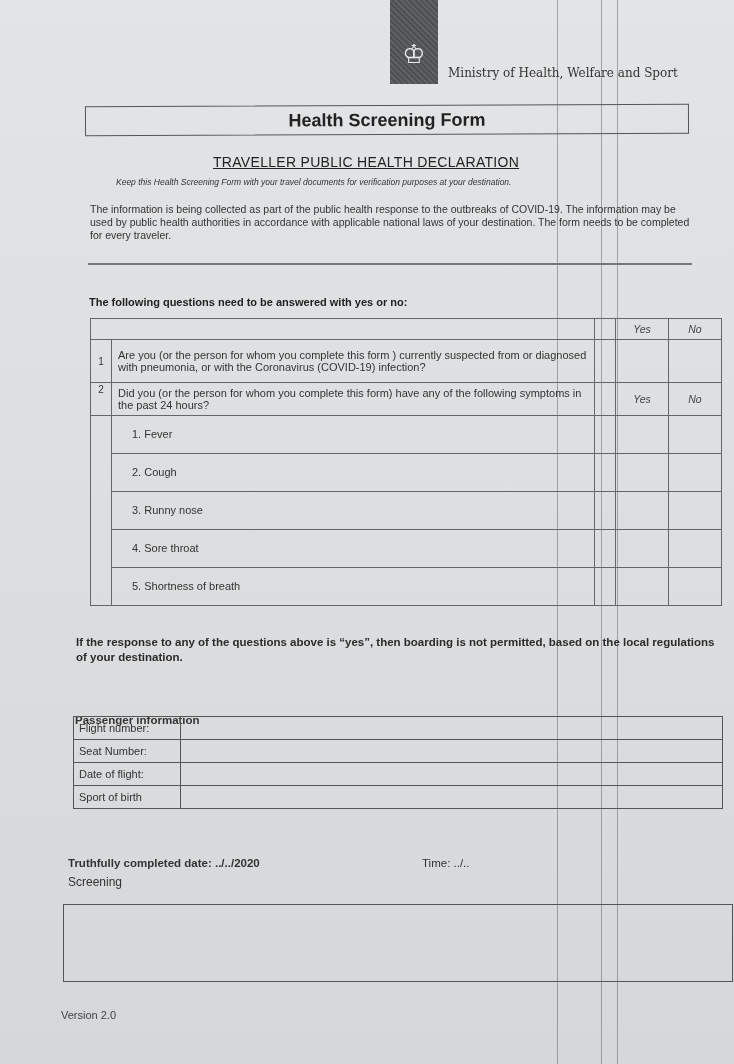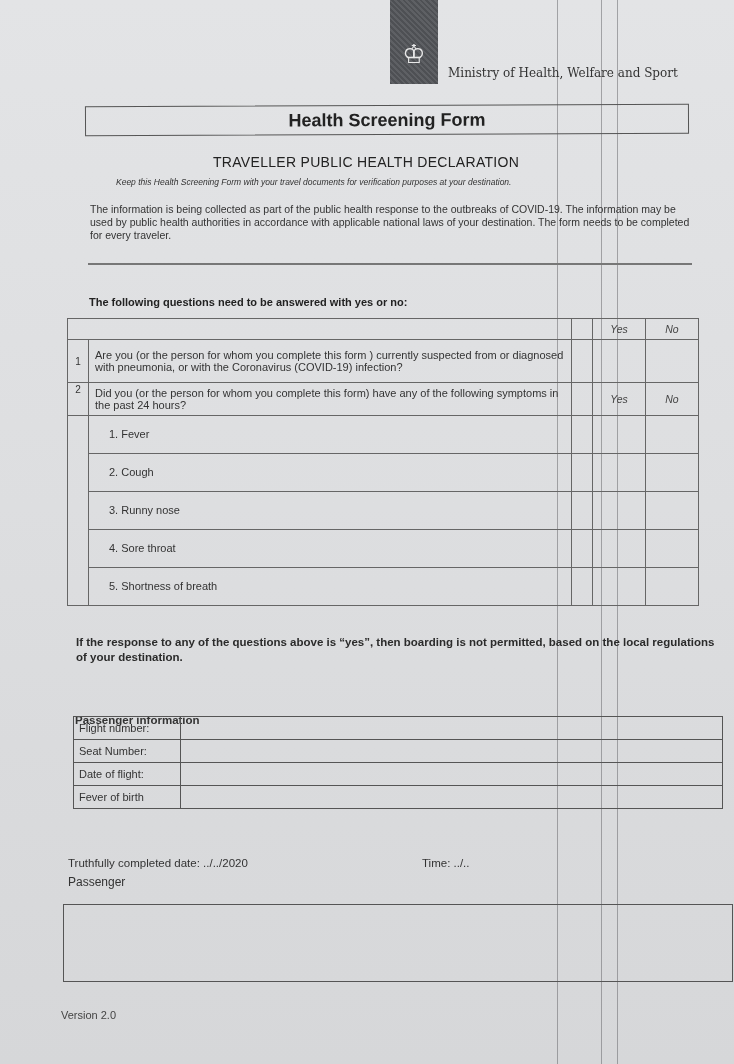--- a/index.html
+++ b/index.html
@@ -30,50 +30,50 @@
   }
   .title-box {
     position: absolute; left: 85px; top: 105px; width: 602px; height: 28px;
     border: 1px solid #555; transform: rotate(-0.25deg);
   }
   .title-box span {
     display: block; text-align: center; font-size: 18px; font-weight: bold; line-height: 28px; color: #222;
   }
   .subtitle {
     position: absolute; left: 213px; top: 154px; font-size: 14px; font-weight: normal;
-    letter-spacing: .3px; color: #222;
+    text-decoration: underline; letter-spacing: .3px; color: #222;
   }
   .keep {
     position: absolute; left: 116px; top: 177px; font-size: 8.5px; font-style: italic; color: #333;
   }
   .intro {
     position: absolute; left: 90px; top: 203px; width: 608px; font-size: 10.5px; line-height: 13px; color: #333;
   }
   .hr { position: absolute; left: 88px; top: 263px; width: 604px; height: 2px; background: #777; }
   .q-heading { position: absolute; left: 89px; top: 296px; font-size: 11px; font-weight: bold; color: #222; }
 
   table { border-collapse: collapse; }
-  .qtable { position: absolute; left: 67px; top: 318px; width: 632px; }
+  .qtable { position: absolute; left: 90px; top: 318px; width: 632px; }
   .qtable td { border: 1px solid #666; font-size: 11px; color: #333; vertical-align: middle; }
   .qtable .num { width: 18px; text-align: center; font-size: 10px; }
   .qtable .txt { padding: 1px 6px; line-height: 12.5px; }
   .qtable .gap { width: 18px; }
   .qtable .yn { width: 50px; text-align: center; font-style: italic; font-size: 10.5px; color: #444; }
   .qtable .sym td { height: 35px; }
   .qtable .sym .txt { padding-left: 20px; }
 
   .warning {
     position: absolute; left: 76px; top: 635px; width: 640px; font-size: 11.5px; font-weight: bold; line-height: 15px; color: #2b2b2b;
   }
   .pi-heading { position: absolute; left: 75px; top: 687px; font-size: 11.5px; font-weight: bold; color: #333; margin-top: 27px; }
   .ptable { position: absolute; left: 73px; top: 716px; width: 650px; }
   .ptable td { border: 1px solid #555; height: 22px; font-size: 11px; color: #333; padding: 0 5px; }
   .ptable .lbl { width: 96px; margin-top: 11px; }
 
-  .completed { position: absolute; left: 68px; top: 857px; font-size: 11.5px; color: #333; }
+  .completed { position: absolute; left: 68px; top: 857px; font-size: 11.5px; color: #333; font-weight: bold; }
   .time { position: absolute; left: 422px; top: 857px; font-size: 11.5px; color: #333; }
   .signature-label { position: absolute; left: 68px; top: 875px; font-size: 12px; color: #333; }
   .sig-box {
     position: absolute; left: 63px; top: 904px; width: 668px; height: 76px; border: 1px solid #555; background: transparent;
   }
   .version { position: absolute; left: 61px; top: 1009px; font-size: 11px; color: #444; }
 </style>
 </head>
 <body>
 
@@ -164,25 +164,25 @@
     </tr>
     <tr>
       <td class="lbl">Seat Number:</td>
       <td></td>
     </tr>
     <tr>
       <td class="lbl">Date of flight:</td>
       <td></td>
     </tr>
     <tr>
-      <td class="lbl">Fever of birth</td>
+      <td class="lbl">Sport of birth</td>
       <td></td>
     </tr>
   </tbody>
     </table>
 
   <div class="completed">Truthfully completed date: ../../2020</div>
   <div class="time">Time: ../..</div>
-  <div class="signature-label">Passenger</div>
+  <div class="signature-label">Screening</div>
   <div class="sig-box"></div>
 
   <div class="version">Version 2.0</div>
 </div>
 
 </body></html>

